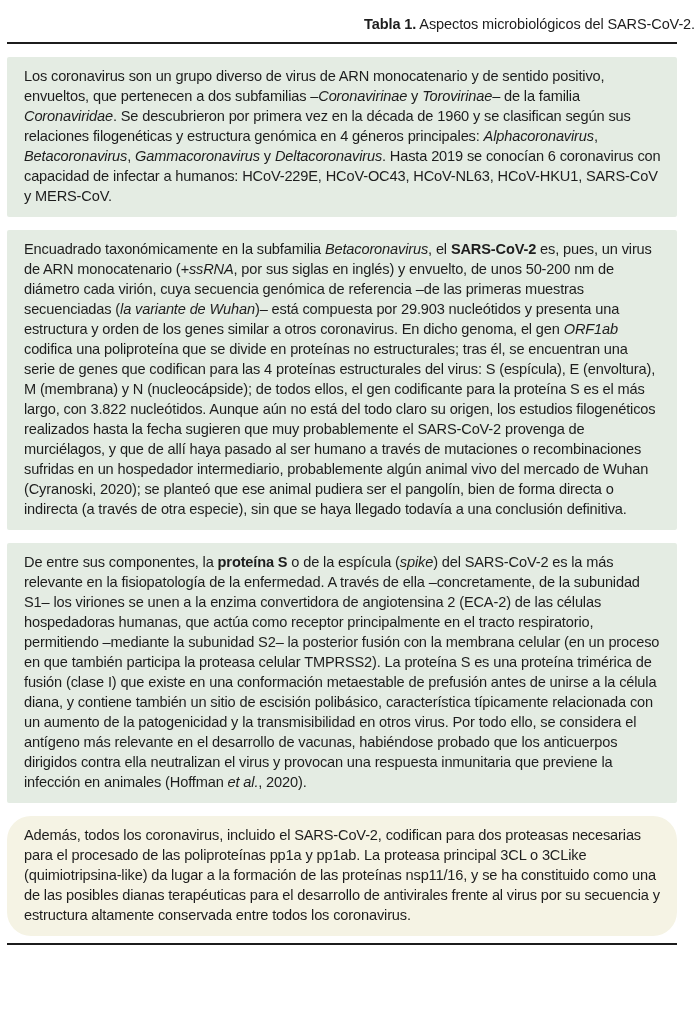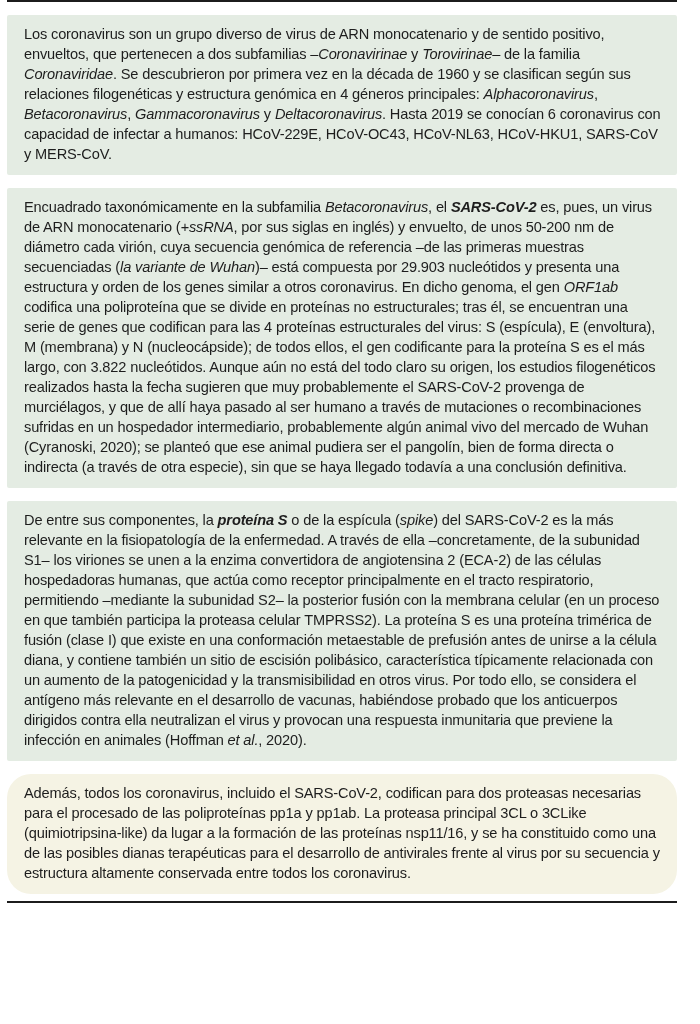--- a/index.html
+++ b/index.html
@@ -46,27 +46,30 @@
     font-size: 14.6px;
     line-height: 20px;
     letter-spacing: -0.15px;
     text-align: left;
   }
   .block.block-cream {
     background: var(--block-cream, #f5f3e4);
     border-radius: 24px;
   }
   .run-i { font-style: italic; }
-  .run-b { font-weight: bold; font-style: italic; }
+  .run-b { font-weight: bold; }
 </style>
 </head>
 <body>
 
 <div class="page">
 
+  <div class="caption">
+    <span class="caption-bold">Tabla 1.</span><span> Aspectos microbiológicos del SARS-CoV-2.</span>
+  </div>
 
   <div class="table-wrap">
 
     <div class="rule rule-top"></div>
 
     <div class="blocks">
       <div class="block"><span>Los coronavirus son un grupo diverso de virus de ARN monocatenario y de sentido positivo, envueltos, que pertenecen a dos subfamilias –</span><span class="run-i">Coronavirinae</span><span> y </span><span class="run-i">Torovirinae</span><span>– de la familia </span><span class="run-i">Coronaviridae</span><span>. Se descubrieron por primera vez en la década de 1960 y se clasifican según sus relaciones filogenéticas y estructura genómica en 4 géneros principales: </span><span class="run-i">Alphacoronavirus</span><span>, </span><span class="run-i">Betacoronavirus</span><span>, </span><span class="run-i">Gammacoronavirus</span><span> y </span><span class="run-i">Deltacoronavirus</span><span>. Hasta 2019 se conocían 6 coronavirus con capacidad de infectar a humanos: HCoV-229E, HCoV-OC43, HCoV-NL63, HCoV-HKU1, SARS-CoV y MERS-CoV.</span></div>
 
       <div class="block"><span>Encuadrado taxonómicamente en la subfamilia </span><span class="run-i">Betacoronavirus</span><span>, el </span><span class="run-b">SARS-CoV-2</span><span> es, pues, un virus de ARN monocatenario (</span><span class="run-i">+ssRNA</span><span>, por sus siglas en inglés) y envuelto, de unos 50-200 nm de diámetro cada virión, cuya secuencia genómica de referencia –de las primeras muestras secuenciadas (</span><span class="run-i">la variante de Wuhan</span><span>)– está compuesta por 29.903 nucleótidos y presenta una estructura y orden de los genes similar a otros coronavirus. En dicho genoma, el gen </span><span class="run-i">ORF1ab</span><span> codifica una poliproteína que se divide en proteínas no estructurales; tras él, se encuentran una serie de genes que codifican para las 4 proteínas estructurales del virus: S (espícula), E (envoltura), M (membrana) y N (nucleocápside); de todos ellos, el gen codificante para la proteína S es el más largo, con 3.822 nucleótidos. Aunque aún no está del todo claro su origen, los estudios filogenéticos realizados hasta la fecha sugieren que muy probablemente el SARS-CoV-2 provenga de murciélagos, y que de allí haya pasado al ser humano a través de mutaciones o recombinaciones sufridas en un hospedador intermediario, probablemente algún animal vivo del mercado de Wuhan (Cyranoski, 2020); se planteó que ese animal pudiera ser el pangolín, bien de forma directa o indirecta (a través de otra especie), sin que se haya llegado todavía a una conclusión definitiva.</span></div>
 

